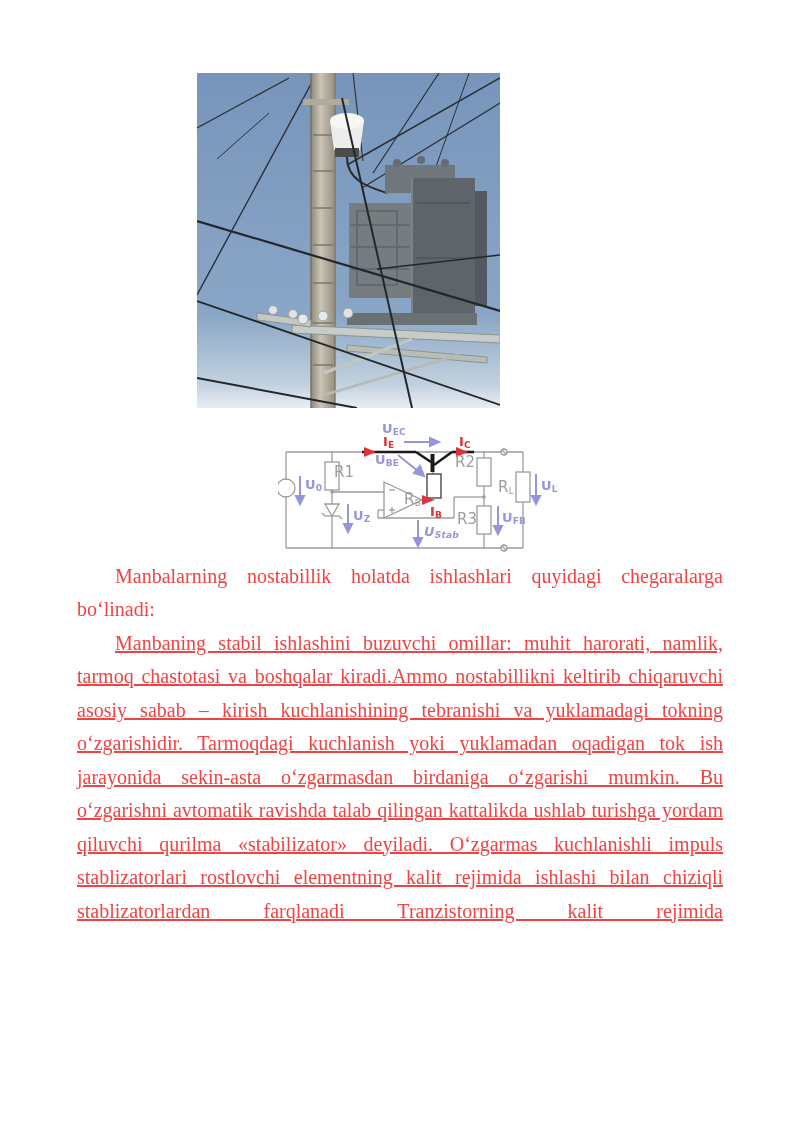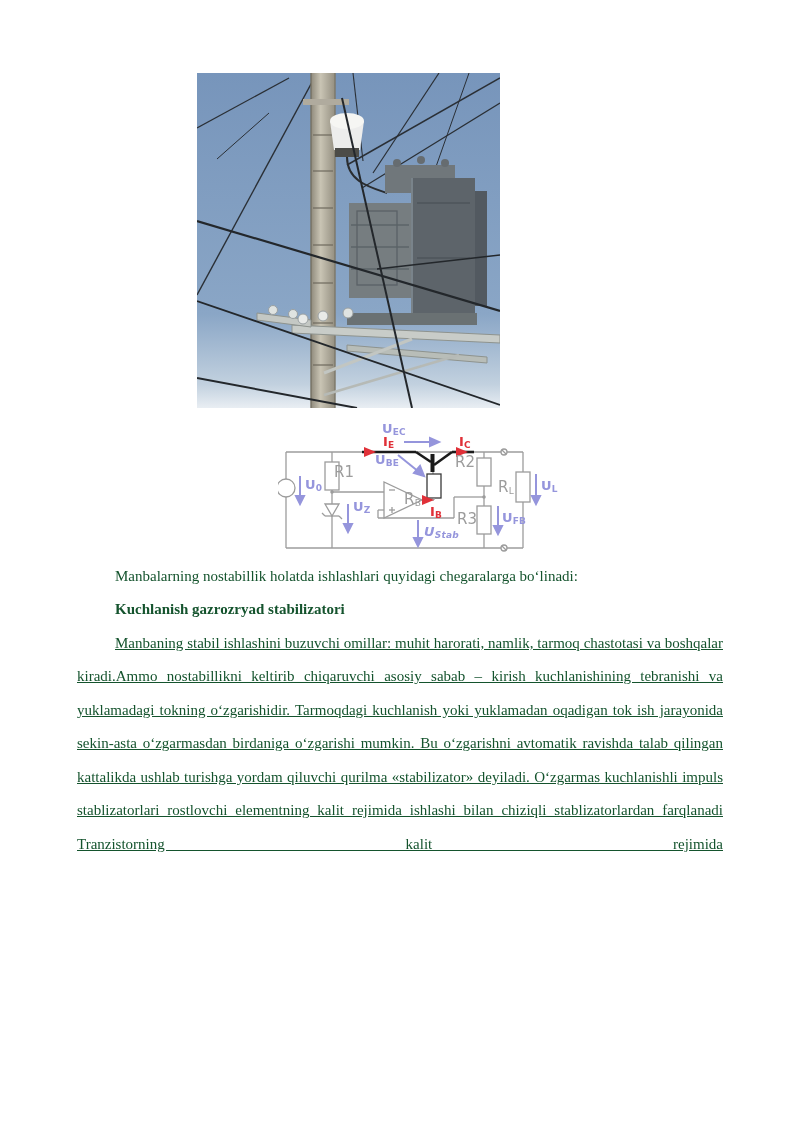--- a/index.html
+++ b/index.html
@@ -23,21 +23,21 @@
     white-space:nowrap;
   }
   .clabel sub{font-size:9px;line-height:1;vertical-align:-2px;}
   .clabel.v{color:var(--voltage,#9595dc);}
   .clabel.c{color:var(--current,#e03038);}
   .clabel.g{color:var(--line,#9c9c9c);font-weight:normal;font-size:15px;}
 
   
   .textblock{
     position:absolute;left:77px;top:560px;width:646px;
-    font-size:15px;line-height:33.45px;color:#14532d;
+    font-size:20px;line-height:33.45px;color:#ef4444;
     text-align:justify;
   }
   .textblock p{margin:0;text-indent:38px;}
   .textblock p.heading{font-weight:bold;text-align:left;}
   .textblock p.force-just{text-align-last:justify;text-decoration:underline;}
 </style>
 </head>
 <body>
 
 <div class="page">
@@ -215,30 +215,29 @@
           <polygon points="136,118 144,118 140,126"></polygon>
       </g>
     </svg>
 
     <span class="clabel c" style="left:86px;top:15px;margin-left:19px;"><span>I</span><sub>E</sub></span>
     <span class="clabel v" style="left:104px;top:2px;"><span>U</span><sub>EC</sub></span>
     <span class="clabel c" style="left:181px;top:15px;"><span>I</span><sub>C</sub></span>
     <span class="clabel v" style="left:97px;top:33px;"><span>U</span><sub>BE</sub></span>
     <span class="clabel c" style="left:152px;top:85px;"><span>I</span><sub>B</sub></span>
     <span class="clabel v" style="left:27px;top:58px;"><span>U</span><sub>0</sub></span>
-    <span class="clabel v" style="left:75px;top:80px;"><span>U</span><sub>Z</sub></span>
+    <span class="clabel v" style="left:75px;top:89px;"><span>U</span><sub>Z</sub></span>
     <span class="clabel v" style="left:146px;top:105px;font-style:italic;"><span>U</span><sub>Stab</sub></span>
     <span class="clabel v" style="left:224px;top:91px;"><span>U</span><sub>FB</sub></span>
     <span class="clabel v" style="left:263px;top:59px;"><span>U</span><sub>L</sub></span>
     <span class="clabel g" style="left:56px;top:45px;"><span>R1</span><sub></sub></span>
     <span class="clabel g" style="left:126px;top:56px;margin-top:16px;"><span>R</span><sub>B</sub></span>
     <span class="clabel g" style="left:177px;top:35px;"><span>R2</span><sub></sub></span>
     <span class="clabel g" style="left:179px;top:92px;"><span>R3</span><sub></sub></span>
     <span class="clabel g" style="left:220px;top:60px;"><span>R</span><sub>L</sub></span>
   </div>
 
   <div class="textblock">
     <p>Manbalarning nostabillik holatda ishlashlari quyidagi chegaralarga bo‘linadi:</p>
-    <p class="heading">Kuchlanish gazrozryad stabilizatori</p>
     <p class="force-just">Manbaning stabil ishlashini buzuvchi omillar: muhit harorati, namlik, tarmoq chastotasi va boshqalar kiradi.Ammo nostabillikni keltirib chiqaruvchi asosiy sabab – kirish kuchlanishining tebranishi va yuklamadagi tokning o‘zgarishidir. Tarmoqdagi kuchlanish yoki yuklamadan oqadigan tok ish jarayonida sekin-asta o‘zgarmasdan birdaniga o‘zgarishi mumkin. Bu o‘zgarishni avtomatik ravishda talab qilingan kattalikda ushlab turishga yordam qiluvchi qurilma «stabilizator» deyiladi. O‘zgarmas kuchlanishli impuls stablizatorlari rostlovchi elementning kalit rejimida ishlashi bilan chiziqli stablizatorlardan farqlanadi Tranzistorning kalit rejimida</p>
   </div>
 
 </div>
 
 </body></html>

